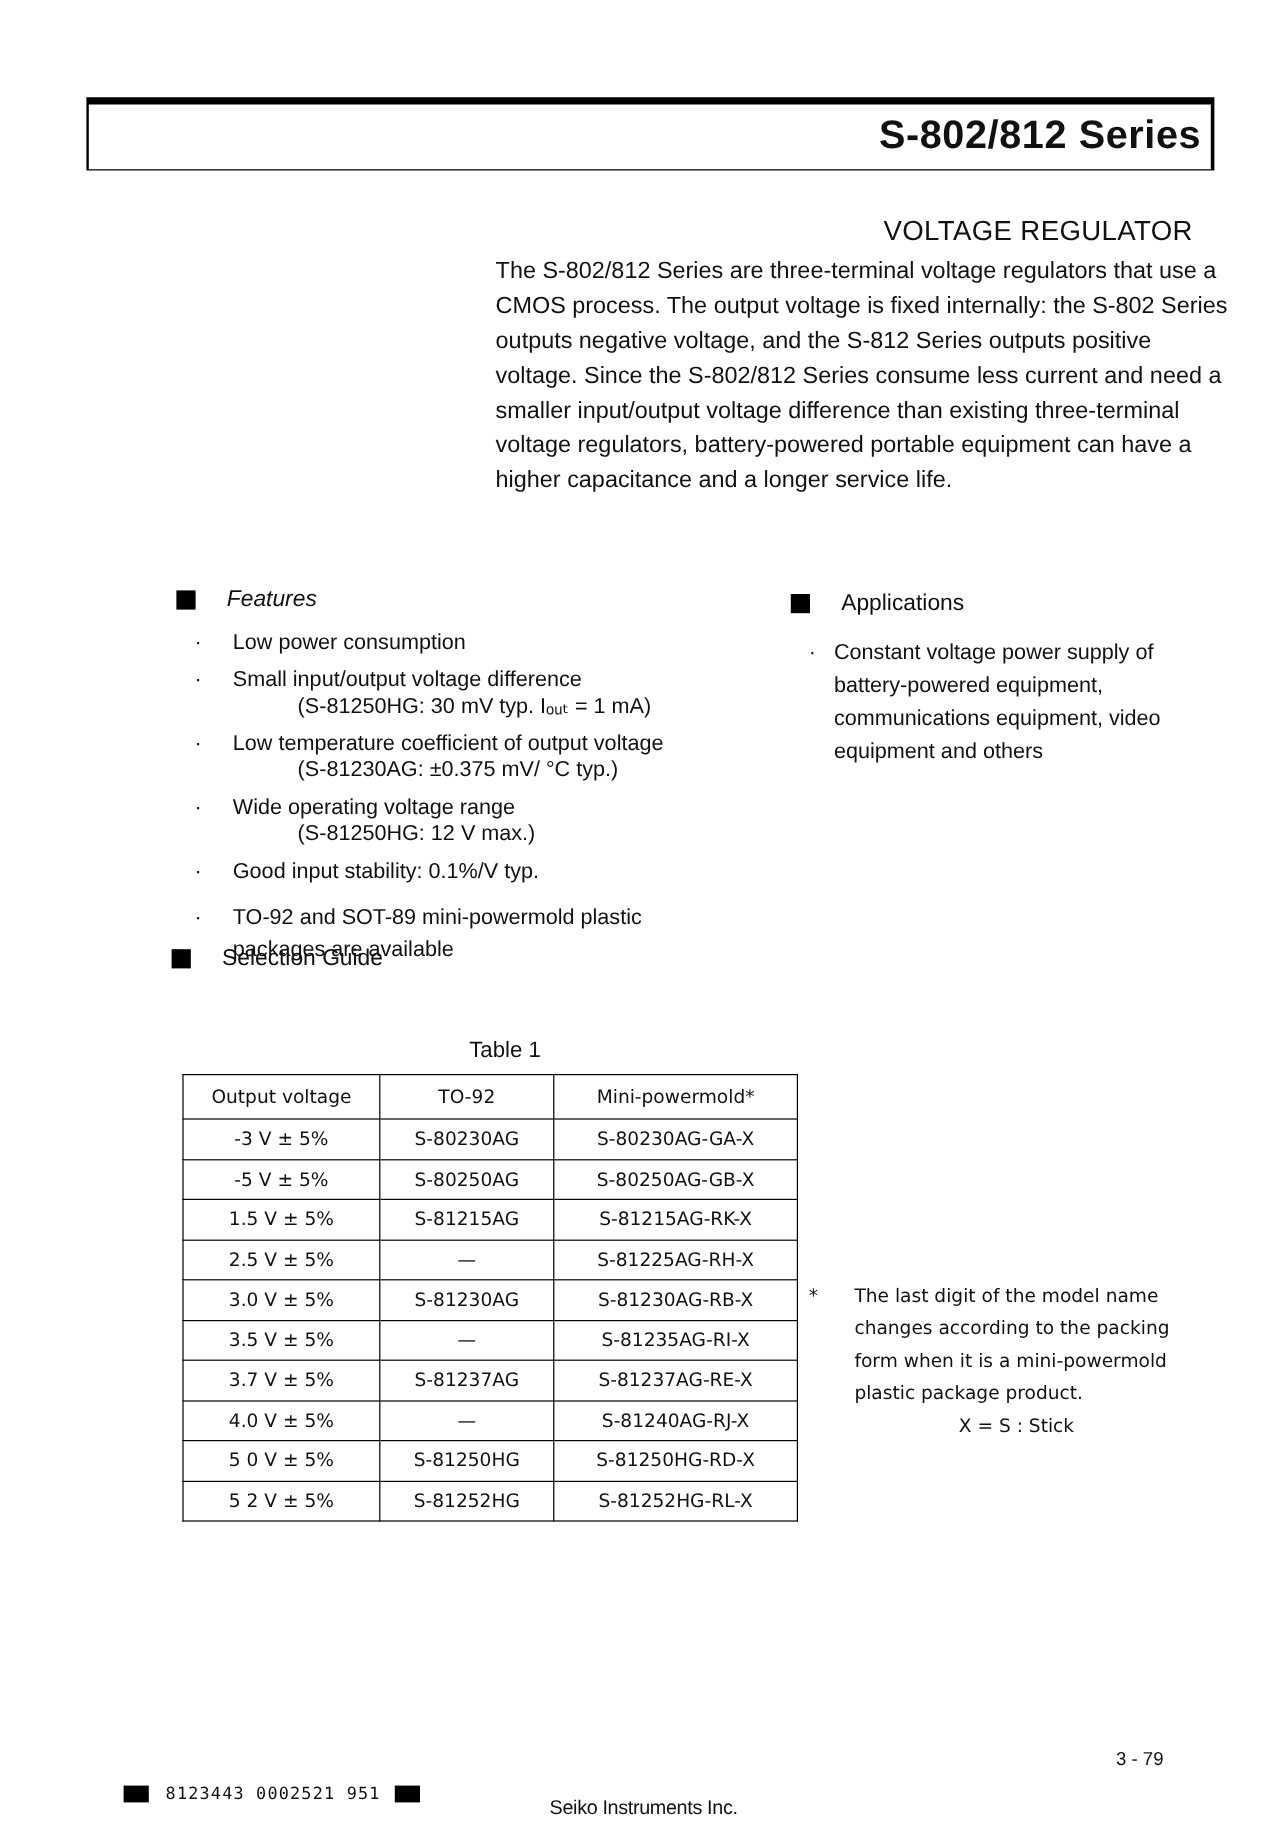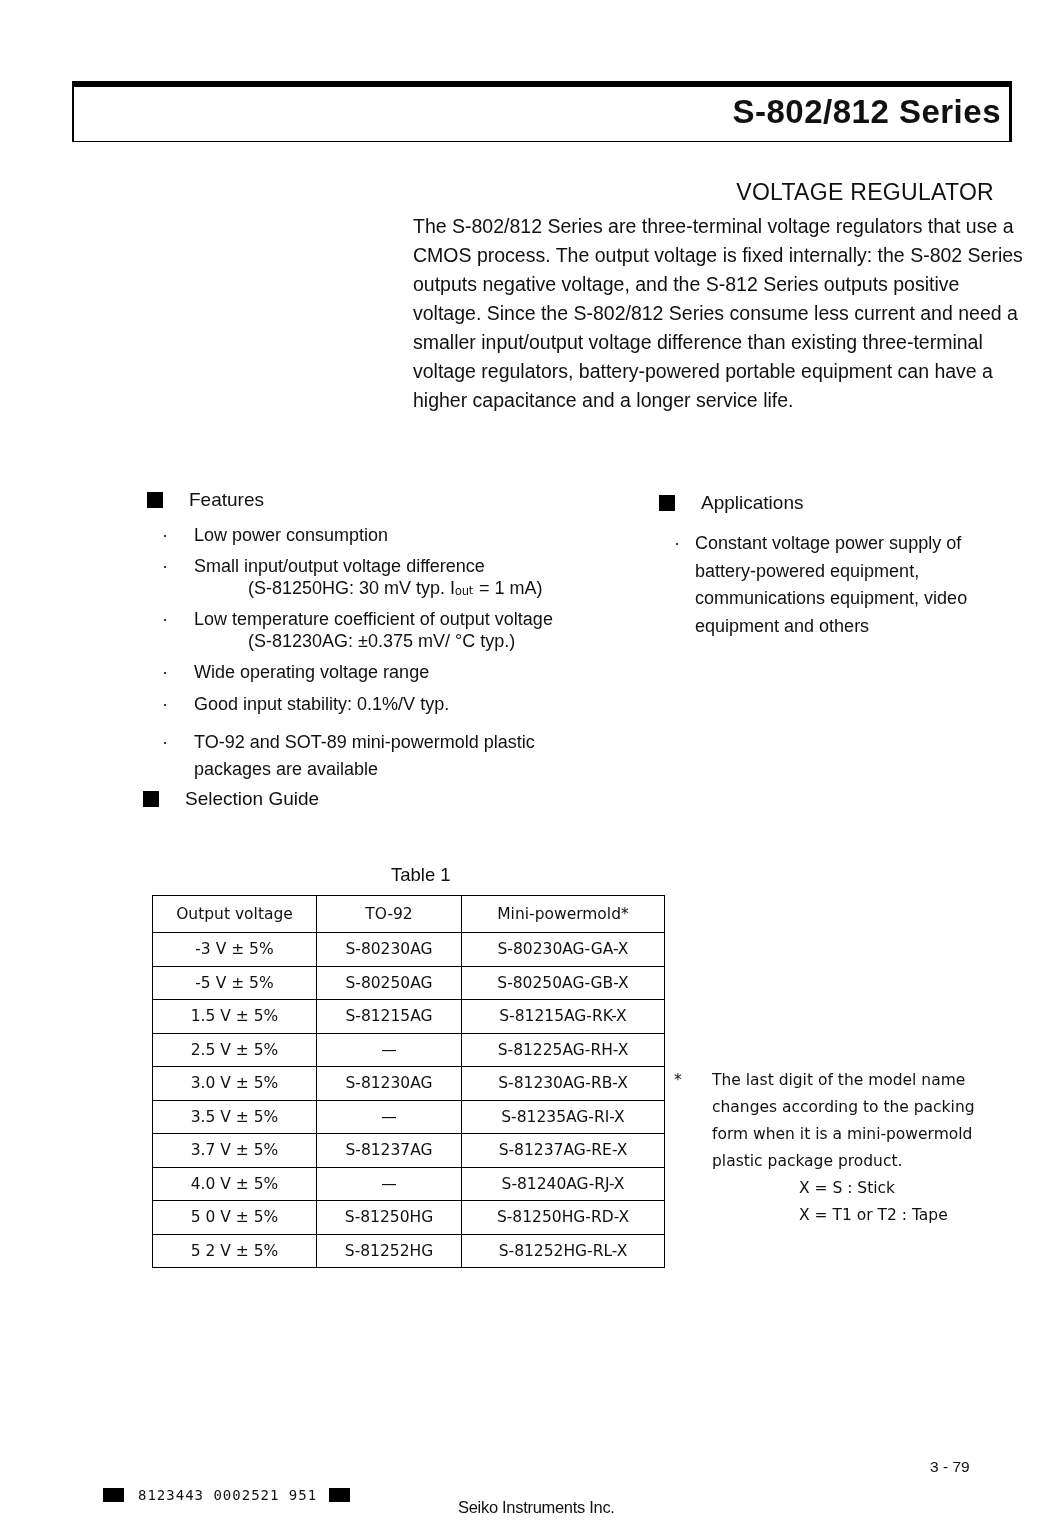--- a/index.html
+++ b/index.html
@@ -62,29 +62,29 @@
 </head>
 <body>
 
 <div class="abs header-box">
   <div class="abs series-title">S-802/812 Series</div>
 </div>
 <div class="abs subtitle">VOLTAGE REGULATOR</div>
 
 <div class="abs intro">The S-802/812 Series are three-terminal voltage regulators that use a CMOS process.  The output voltage is fixed internally: the S-802 Series outputs negative voltage, and the S-812 Series outputs positive voltage.  Since the S-802/812 Series consume less current and need a smaller input/output voltage difference than existing three-terminal voltage regulators, battery-powered portable equipment can have a higher capacitance and a longer service life.</div>
 
-<div class="abs section-head" style="left:130px; top:489px;">
+<div class="abs section-head" style="left:130px; top:489px;font-style:italic;">
   <span class="sq"></span>
   <span>Features</span>
 </div>
 <ul class="abs bullet-list features">
   <li><span class="dot">·</span><span>Low power consumption</span></li>
   <li><span class="dot">·</span><span>Small input/output voltage difference</span><span class="sub">(S-81250HG: 30 mV typ. Iₒᵤₜ = 1 mA)</span></li>
   <li><span class="dot">·</span><span>Low temperature coefficient of output voltage</span><span class="sub">(S-81230AG: ±0.375 mV/ °C typ.)</span></li>
-  <li><span class="dot">·</span><span>Wide operating voltage range</span></li>
+  <li><span class="dot">·</span><span>Wide operating voltage range</span><span class="sub">(S-81250HG: 12 V max.)</span></li>
   <li style="margin-top:10px;"><span class="dot">·</span><span>Good input stability: 0.1%/V typ.</span></li>
   <li style="margin-top:14px; line-height:27px; width:420px;"><span class="dot">·</span><span>TO-92 and SOT-89 mini-powermold plastic packages are available</span></li>
 </ul>
 
 <div class="abs section-head" style="left:642px; top:492px;">
   <span class="sq"></span>
   <span>Applications</span>
 </div>
 <ul class="abs bullet-list apps">
   <li>
@@ -158,21 +158,20 @@
         <td>S-81252HG</td>
         <td>S-81252HG-RL-X</td>
       </tr>
   </tbody>
 </table>
 
 <div class="abs footnote">
   <span class="star">*</span>
   <div class="fn-body">The last digit of the model name changes according to the packing form when it is a mini-powermold plastic package product.</div>
   <div class="code">X = S :  Stick</div>
-  <div class="code">X = T1 or T2 :  Tape</div>
 </div>
 
 <div class="abs footer-company">Seiko Instruments Inc.</div>
 <div class="abs page-num">3 - 79</div>
 <div class="abs barcode">
   <span class="blk"></span>
   <span style="margin:0 12px 0 14px;">8123443 0002521 951</span>
   <span class="blk"></span>
 </div>
 

